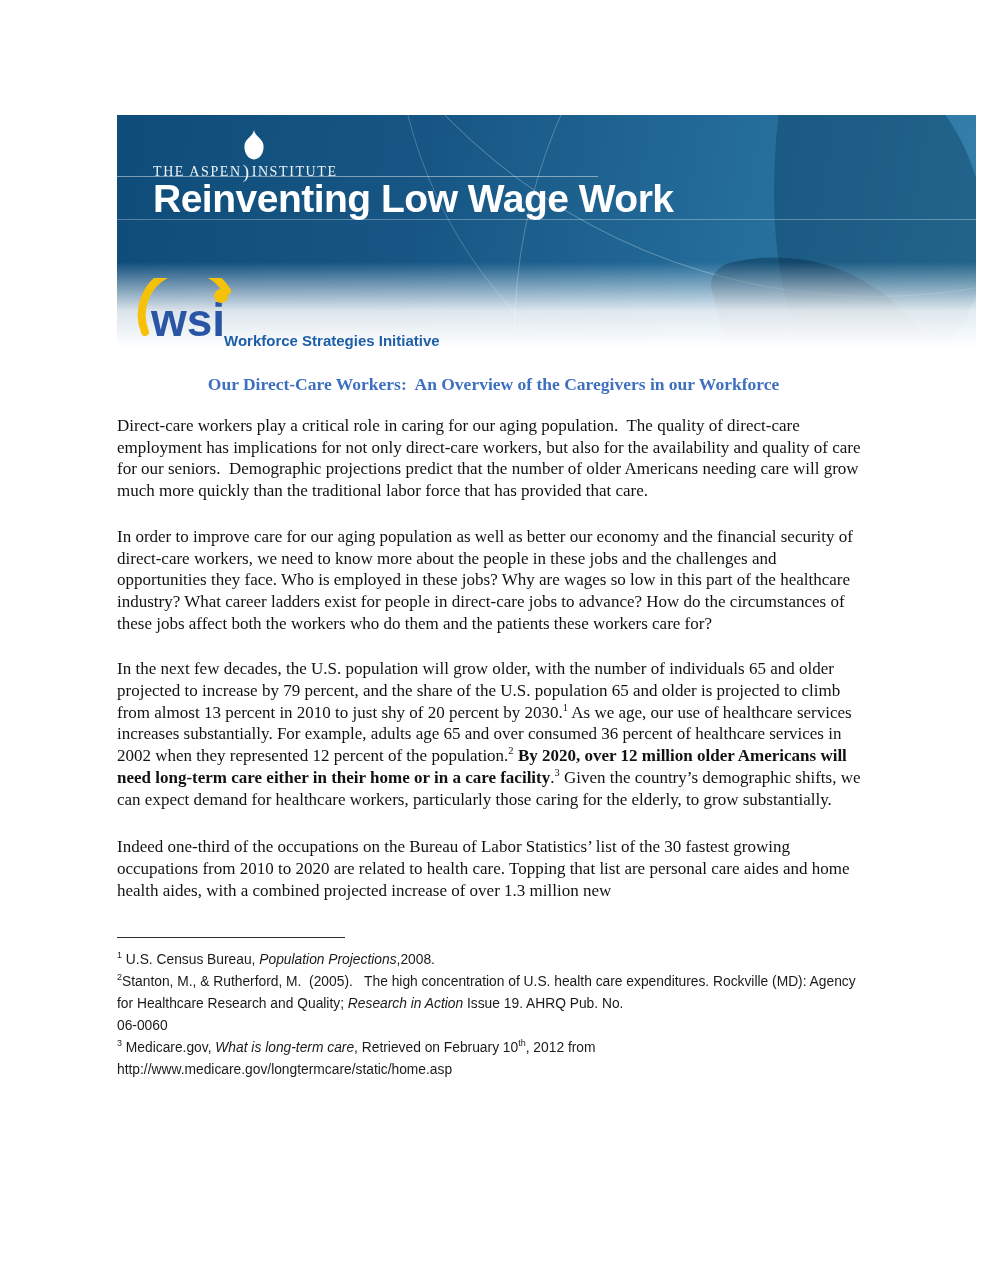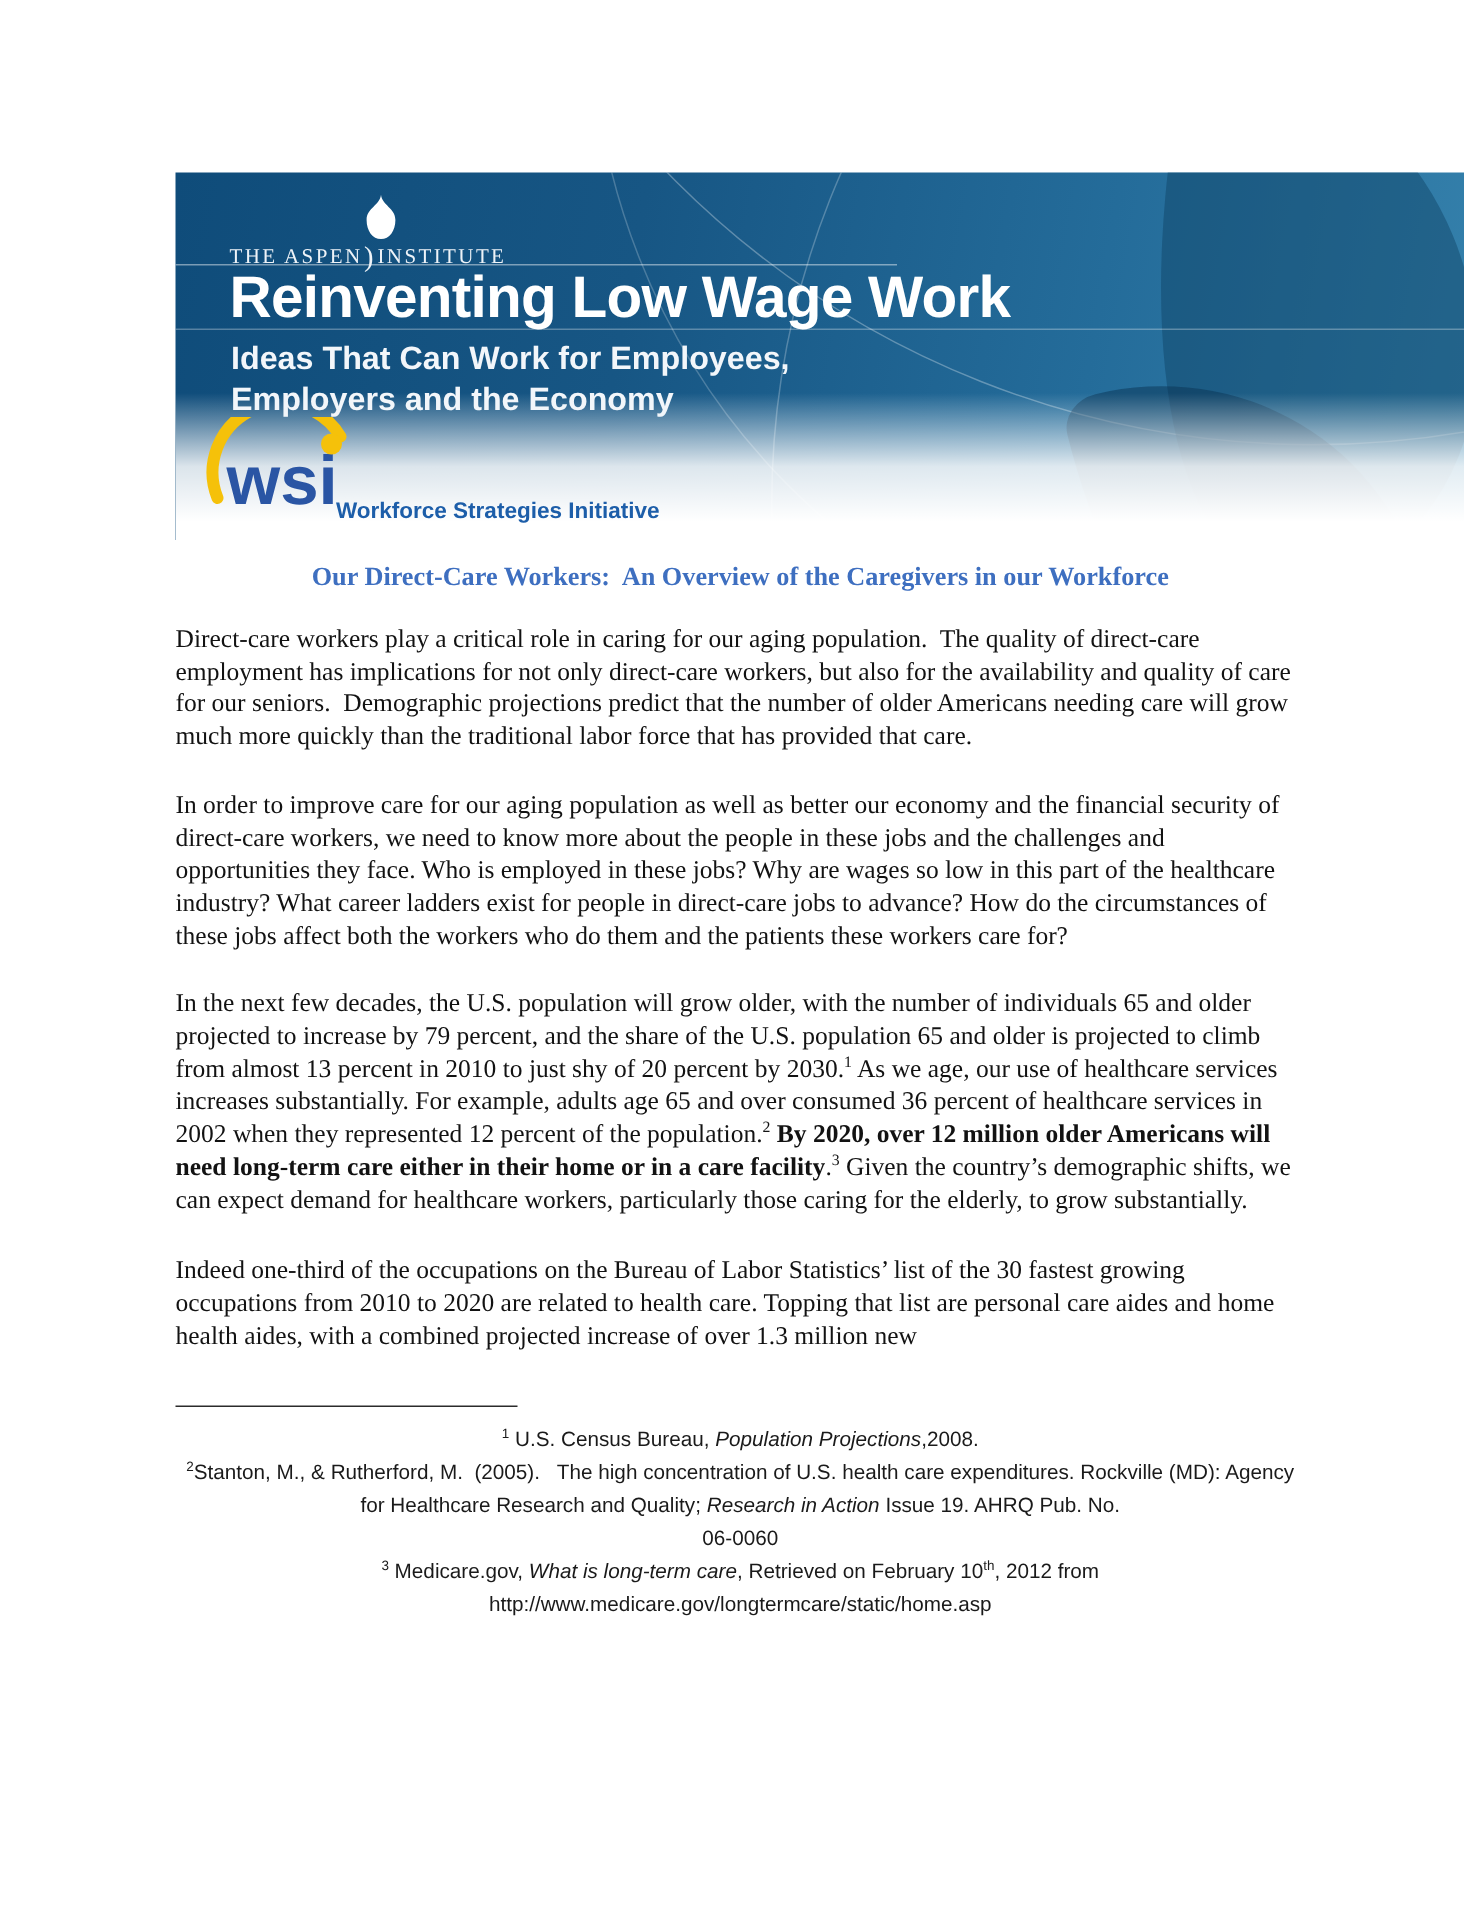--- a/index.html
+++ b/index.html
@@ -99,21 +99,21 @@
   }
   .body-p sup { font-size:62%; line-height:0; vertical-align:super; }
   .p3 { margin-bottom:26px; }
   .section-heading {
     margin:0; font-size:17px; font-weight:400; font-style:italic;
     color:#5b84ca; line-height:22px;
   }
   .last-p { margin-bottom:6px; }
 
   
-  .footnotes { margin-top:36px; font-family:"Liberation Sans", sans-serif;text-align:center; }
+  .footnotes { margin-top:36px; font-family:"Liberation Sans", sans-serif; }
   .fn-rule { width:228px; height:0; border-top:1.5px solid #2b2b2b; margin-bottom:11px; }
   .fn {
     font-size:13.8px; line-height:22px; color:#1a1a1a; white-space:pre-wrap;
   }
   .fn sup { font-size:65%; line-height:0; vertical-align:super; }
   .fn em, .body-p em { font-style:italic; }
 </style>
 </head>
 <body>
 
@@ -130,22 +130,20 @@
     <div class="rule-mid"></div>
 
     <div class="aspen-logo">
       <svg class="aspen-leaf-svg" width="26" height="32" viewBox="0 0 30 40">
         <path d="M15 1 C14 10 3 12 3 22 C3 31 8 38 15 38 C22 38 27 31 27 22 C27 12 16 10 15 1 Z" fill="#ffffff"></path>
       </svg>
       <div class="aspen-text"><span>THE ASPEN</span><span class="aspen-sep">)</span><span>INSTITUTE</span></div>
     </div>
 
     <h1 class="banner-title">Reinventing Low Wage Work</h1>
-    <div class="banner-sub banner-sub1">Ideas That Can Work for Employees,</div>
-    <div class="banner-sub banner-sub2">Employers and the Economy</div>
 
     <div class="wsi">
       <svg class="wsi-svg" width="140" height="70" viewBox="0 0 140 70">
         <path d="M 8 54 A 46 46 0 0 1 90 13" fill="none" stroke="#f5c10a" stroke-width="8" stroke-linecap="round"></path>
         <text x="14" y="58" font-family="Liberation Sans, sans-serif" font-size="46" font-weight="bold" fill="#2a55a4">wsi</text>
         <circle cx="84" cy="18" r="7" fill="#f5c10a"></circle>
       </svg>
       <div class="wsi-name">Workforce Strategies Initiative</div>
       <div class="wsi-tagline">at the Aspen Institute</div>
     </div>

